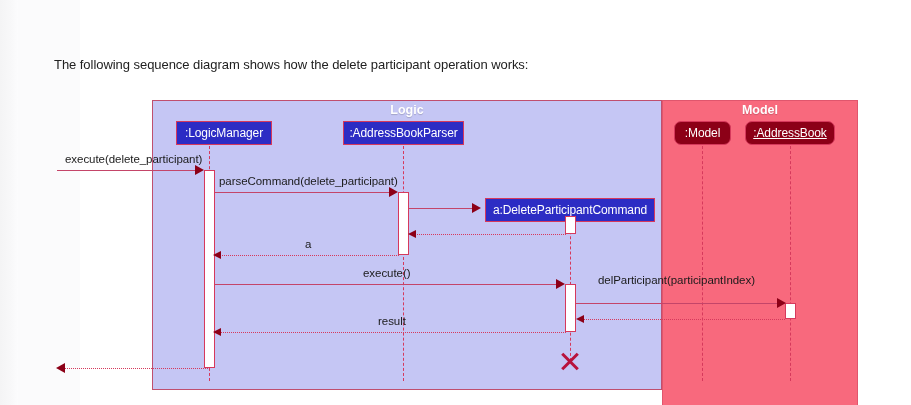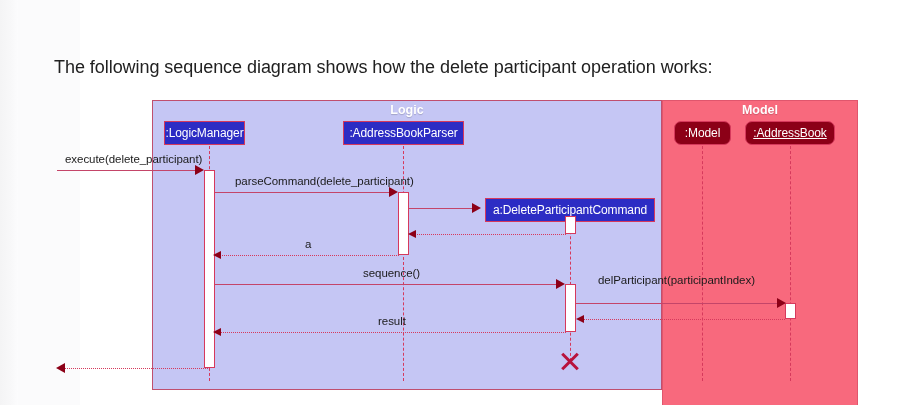--- a/index.html
+++ b/index.html
@@ -19,21 +19,21 @@
     position:absolute;left:0;top:0;width:18px;height:405px;
     background:linear-gradient(90deg,#f4f4f5 0%,#f8f8f9 60%,#fcfcfd 100%);
   }
   .left-gutter2{
     position:absolute;left:18px;top:0;width:62px;height:405px;
     background:#fbfbfc;
   }
 
   .intro-text{
     position:absolute;left:54px;top:57px;
-    font-size:18px;color:#212121;white-space:nowrap;
+    font-size:13px;color:#212121;white-space:nowrap;
     letter-spacing:-0.05px;
   }
 
   
   #diagram{
     position:absolute;left:0;top:90px;width:911px;height:300px;
   }
 
   .group-box{
     position:absolute;
@@ -144,21 +144,21 @@
     <div class="group-box group-model">
       <div class="group-title">Model</div>
     </div>
 
     <div class="lifeline" style="left:209px;top:56px;height:235px;"></div>
     <div class="lifeline" style="left:403px;top:56px;height:235px;"></div>
     <div class="lifeline" style="left:570px;top:126px;height:145px;"></div>
     <div class="lifeline" style="left:702px;top:56px;height:235px;"></div>
     <div class="lifeline" style="left:790px;top:56px;height:235px;"></div>
 
-    <div class="actor actor-blue" style="left:164px;top:31px;width:81px;">
+    <div class="actor actor-blue" style="left:176px;top:31px;width:96px;">
       <span>:LogicManager</span>
     </div>
     <div class="actor actor-blue" style="left:485px;top:108px;width:170px;">
       <span>a:DeleteParticipantCommand</span>
     </div>
     <div class="actor actor-blue" style="left:343px;top:31px;width:121px;">
       <span>:AddressBookParser</span>
     </div>
     <div class="actor actor-dark" style="left:674px;top:31px;width:57px;">
       <span>:Model</span>
@@ -172,36 +172,36 @@
     <div class="activation" style="left:565px;top:126px;width:11px;height:18px;"></div>
     <div class="activation" style="left:565px;top:194px;width:11px;height:48px;"></div>
     <div class="activation" style="left:785px;top:213px;width:11px;height:16px;"></div>
 
     <div class="msg-line" style="left:57px;top:80px;width:143px;"></div>
     <div class="arrow-r" style="left:195px;top:75px;"></div>
     <div class="msg-label" style="left:65px;top:63px;">execute(delete_participant)</div>
 
     <div class="msg-line" style="left:215px;top:102px;width:179px;"></div>
     <div class="arrow-r" style="left:389px;top:97px;"></div>
-    <div class="msg-label" style="left:219px;top:85px;margin-left:16px;">parseCommand(delete_participant)</div>
+    <div class="msg-label" style="left:219px;top:85px;">parseCommand(delete_participant)</div>
     <div class="msg-line" style="left:215px;top:102px;width:0;height:0;"></div>
 
     <div class="msg-line" style="left:409px;top:118px;width:67px;"></div>
     <div class="arrow-r" style="left:472px;top:113px;"></div>
 
     <div class="msg-line dotted" style="left:414px;top:144px;width:152px;"></div>
     <div class="arrow-l thin" style="left:408px;top:140px;"></div>
 
     <div class="msg-line dotted" style="left:220px;top:165px;width:179px;"></div>
     <div class="arrow-l thin" style="left:213px;top:161px;"></div>
     <div class="msg-label" style="left:305px;top:148px;">a</div>
 
     <div class="msg-line" style="left:215px;top:194px;width:347px;"></div>
     <div class="arrow-r" style="left:556px;top:189px;"></div>
-    <div class="msg-label" style="left:363px;top:177px;">sequence()</div>
+    <div class="msg-label" style="left:363px;top:177px;">execute()</div>
 
     <div class="msg-line" style="left:576px;top:213px;width:206px;"></div>
     <div class="arrow-r" style="left:777px;top:208px;"></div>
     <div class="msg-label" style="left:598px;top:184px;">delParticipant(participantIndex)</div>
 
     <div class="msg-line dotted" style="left:583px;top:229px;width:202px;"></div>
     <div class="arrow-l thin" style="left:576px;top:225px;"></div>
 
     <div class="msg-line dotted" style="left:220px;top:242px;width:346px;"></div>
     <div class="arrow-l thin" style="left:213px;top:238px;"></div>

